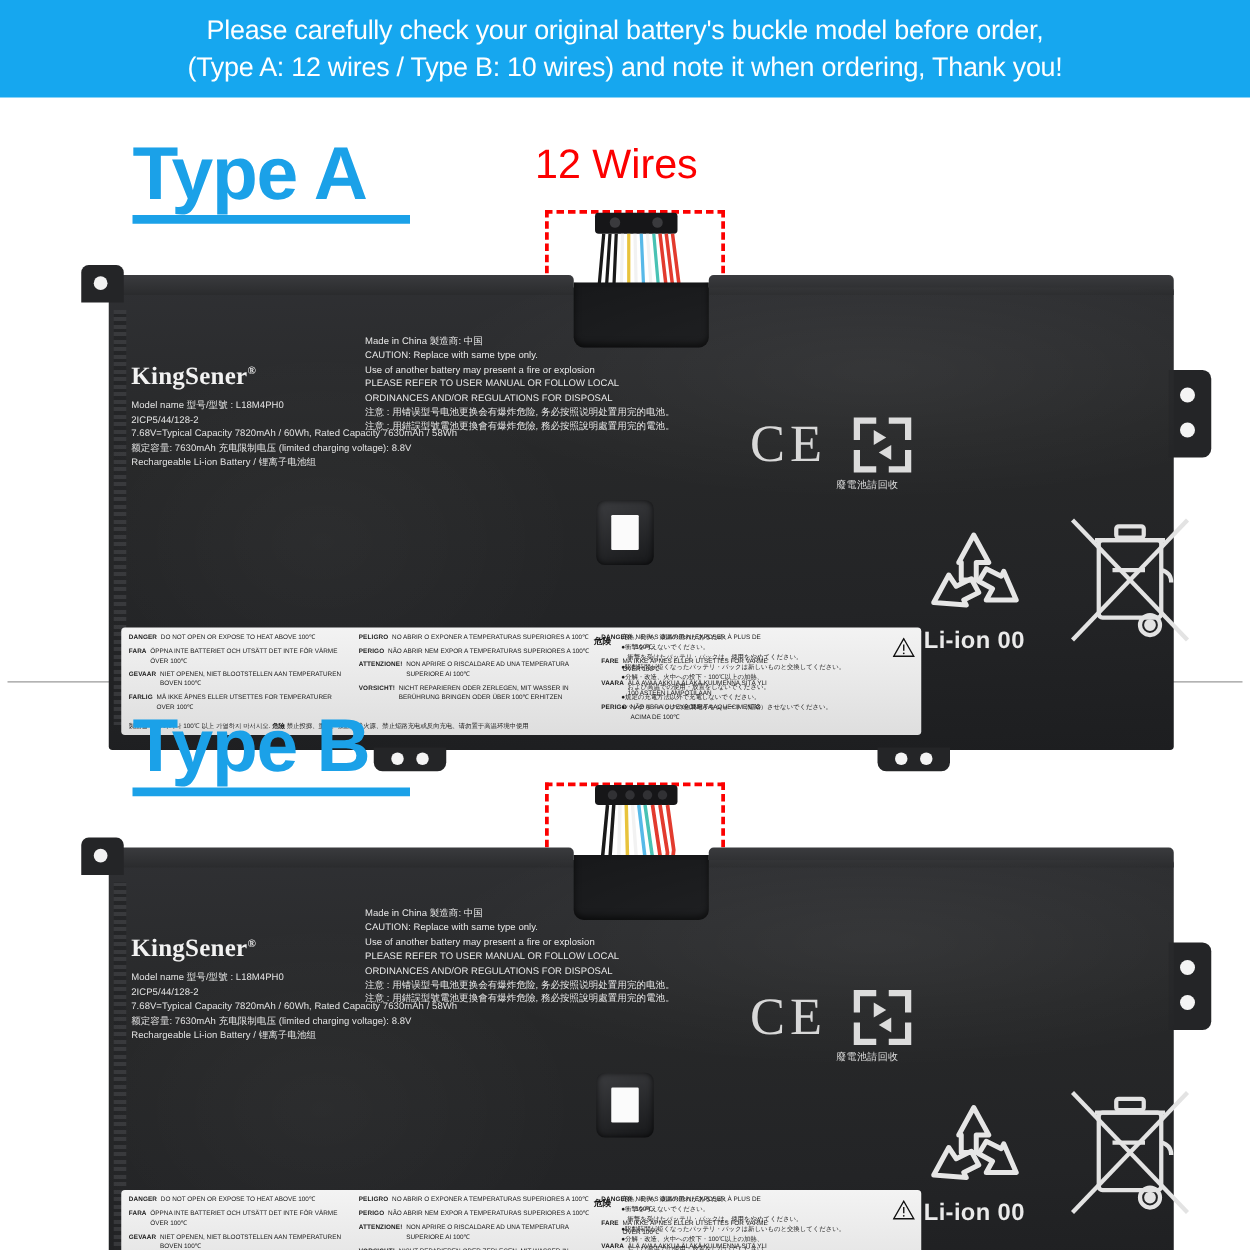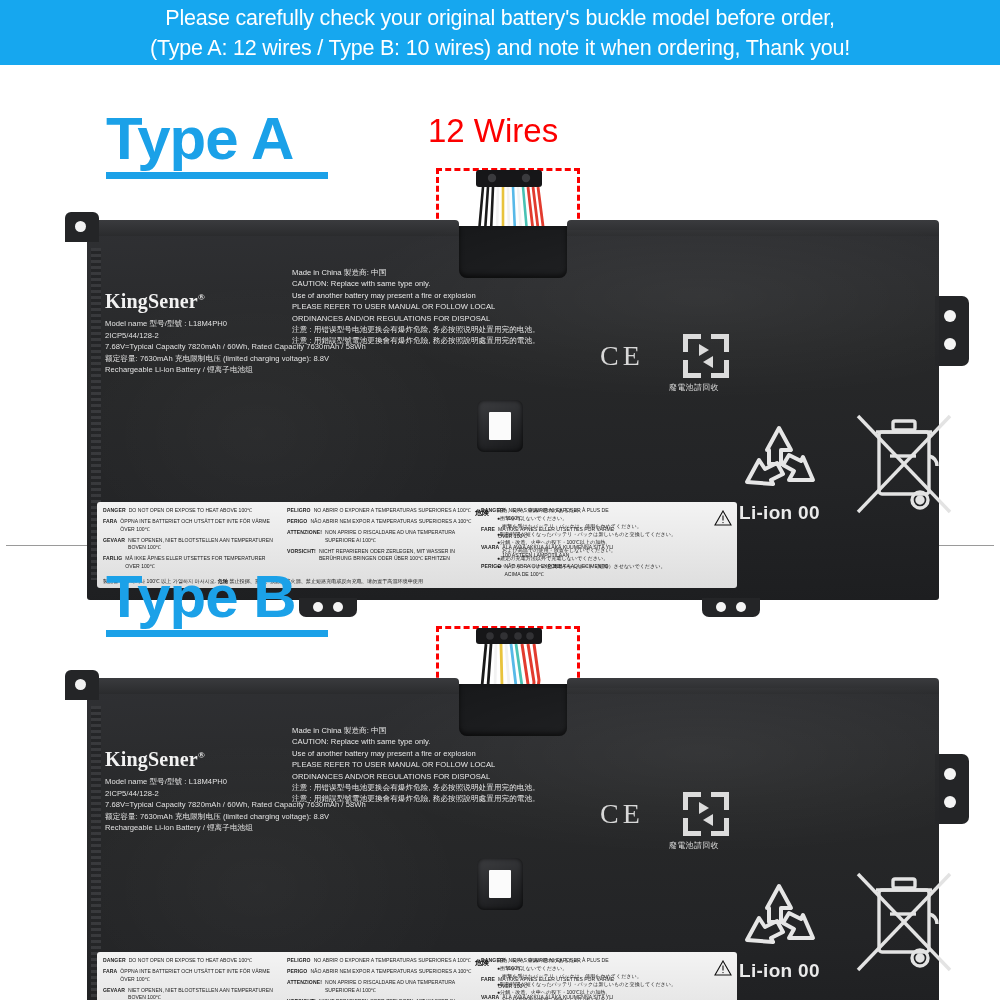--- a/index.html
+++ b/index.html
@@ -6,21 +6,21 @@
   body {
     width: 1000px; height: 1000px;
     background: #ffffff;
     font-family: "Liberation Sans", sans-serif;
     overflow: hidden;
     position: relative;
   }
 
   
   .banner {
-    position: absolute; left: 0; top: 0; width: 1000px; height: 65px;
+    position: absolute; left: 0; top: 0; width: 1000px; height: 78px;
     background: #16a7ef;
     display: flex; flex-direction: column;
     justify-content: center; align-items: center;
   }
   .banner-line {
     color: #ffffff; font-size: 21.5px; font-weight: 400;
     line-height: 30px; letter-spacing: -0.2px; white-space: nowrap;
   }
 
   
@@ -153,21 +153,21 @@
 
   .caution-block {
     position: absolute; left: 205px; top: 37px;
     color: #e8e8e8; font-size: 7.6px; line-height: 11.4px;
     letter-spacing: .05px; white-space: nowrap;
   }
 
   
   .ce-mark {
     position: absolute; left: 513px; top: 105px;
-    color: #d8d8d8; font-size: 28px; line-height: 42px;
+    color: #d8d8d8; font-size: 42px; line-height: 42px;
     font-family: "Liberation Serif", serif; letter-spacing: 4px;
   }
   .wee-mark { position: absolute; left: 592px; top: 100px; }
   .wee-cn {
     position:absolute; left:582px; top:152px; width:74px; text-align:left;
     color:#dcdcdc; font-size:8px; letter-spacing:.3px;
   }
 
   
   .recycle-group { position: absolute; left: 648px; top: 190px; }

